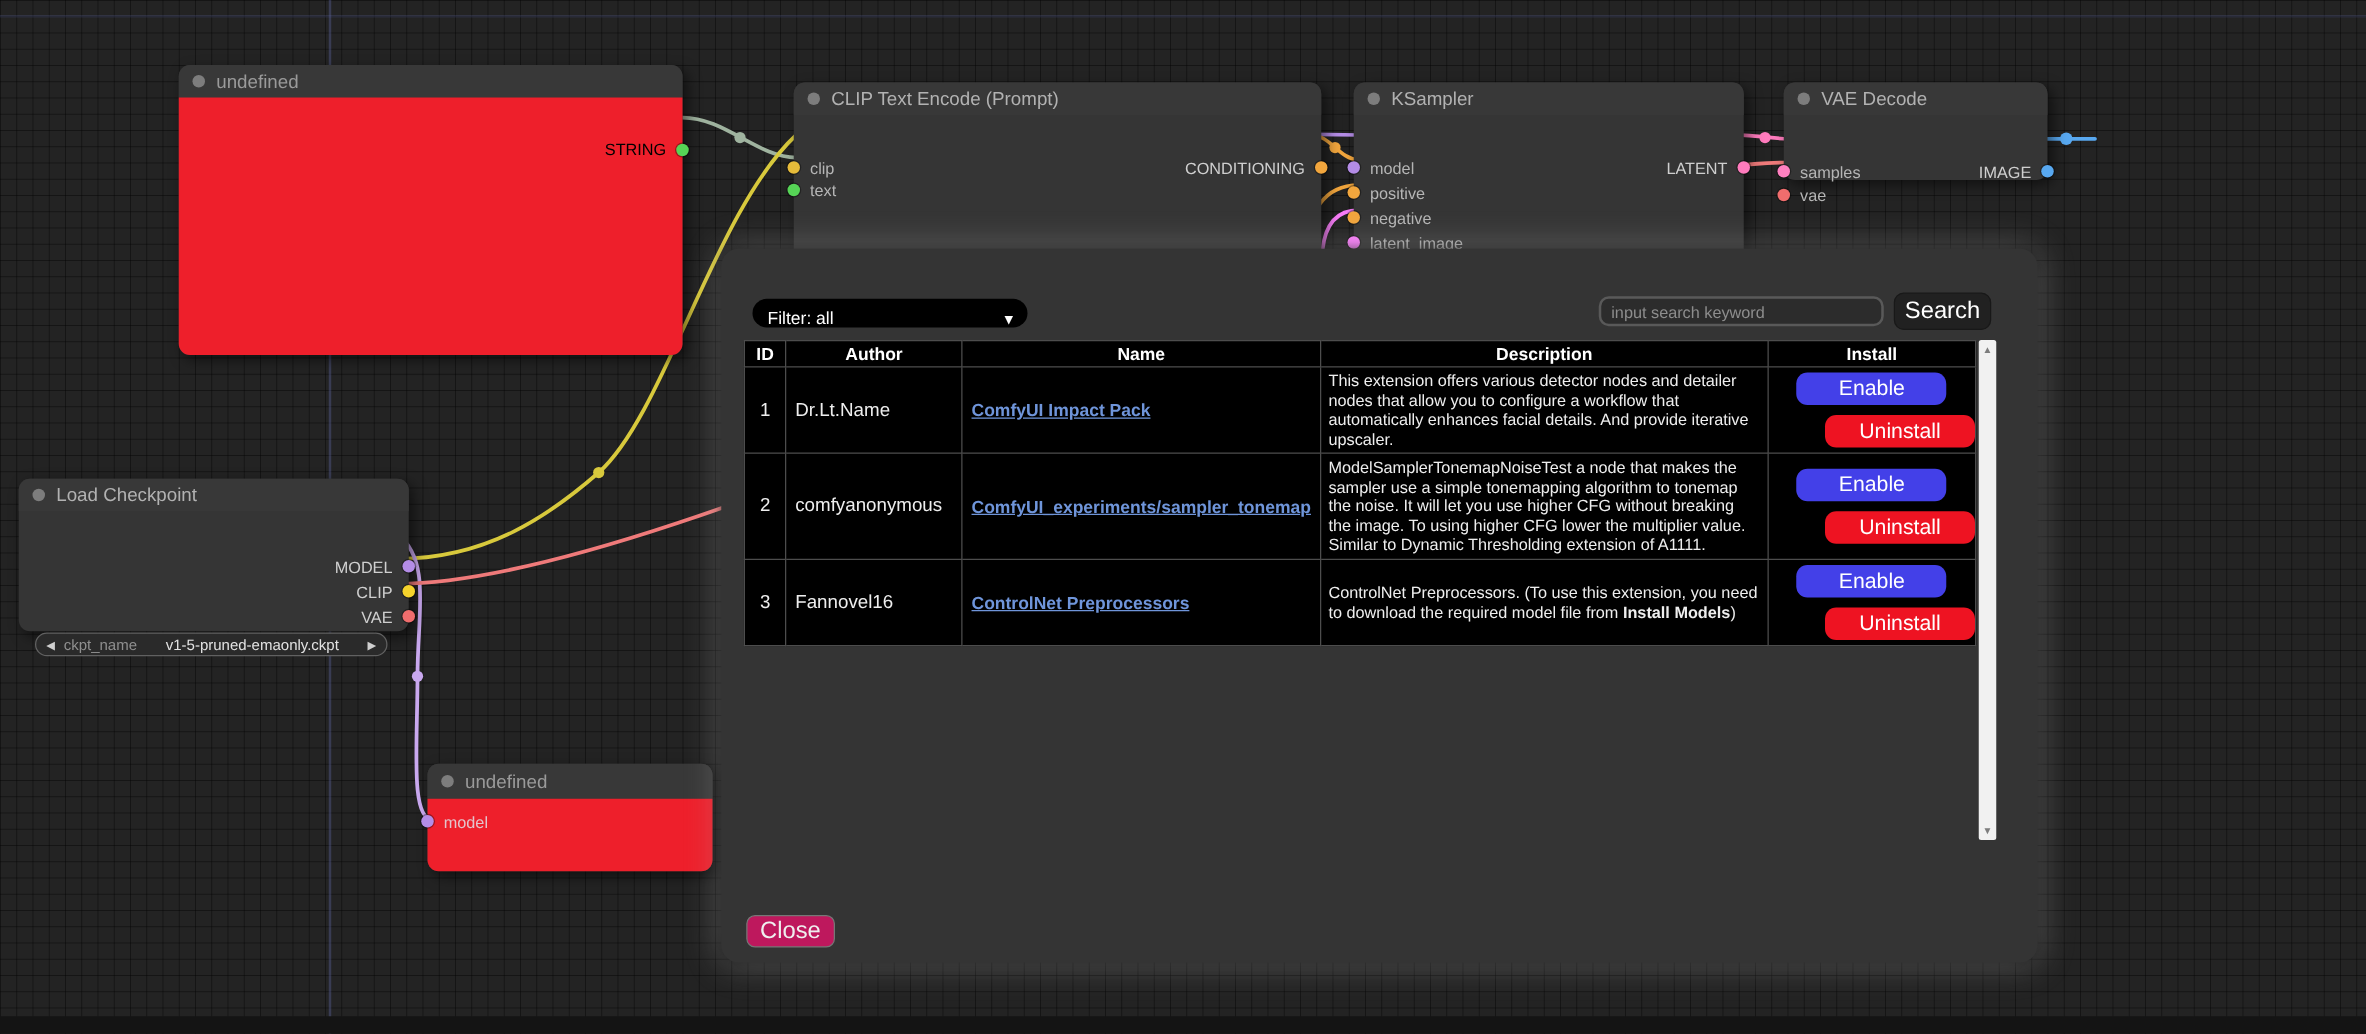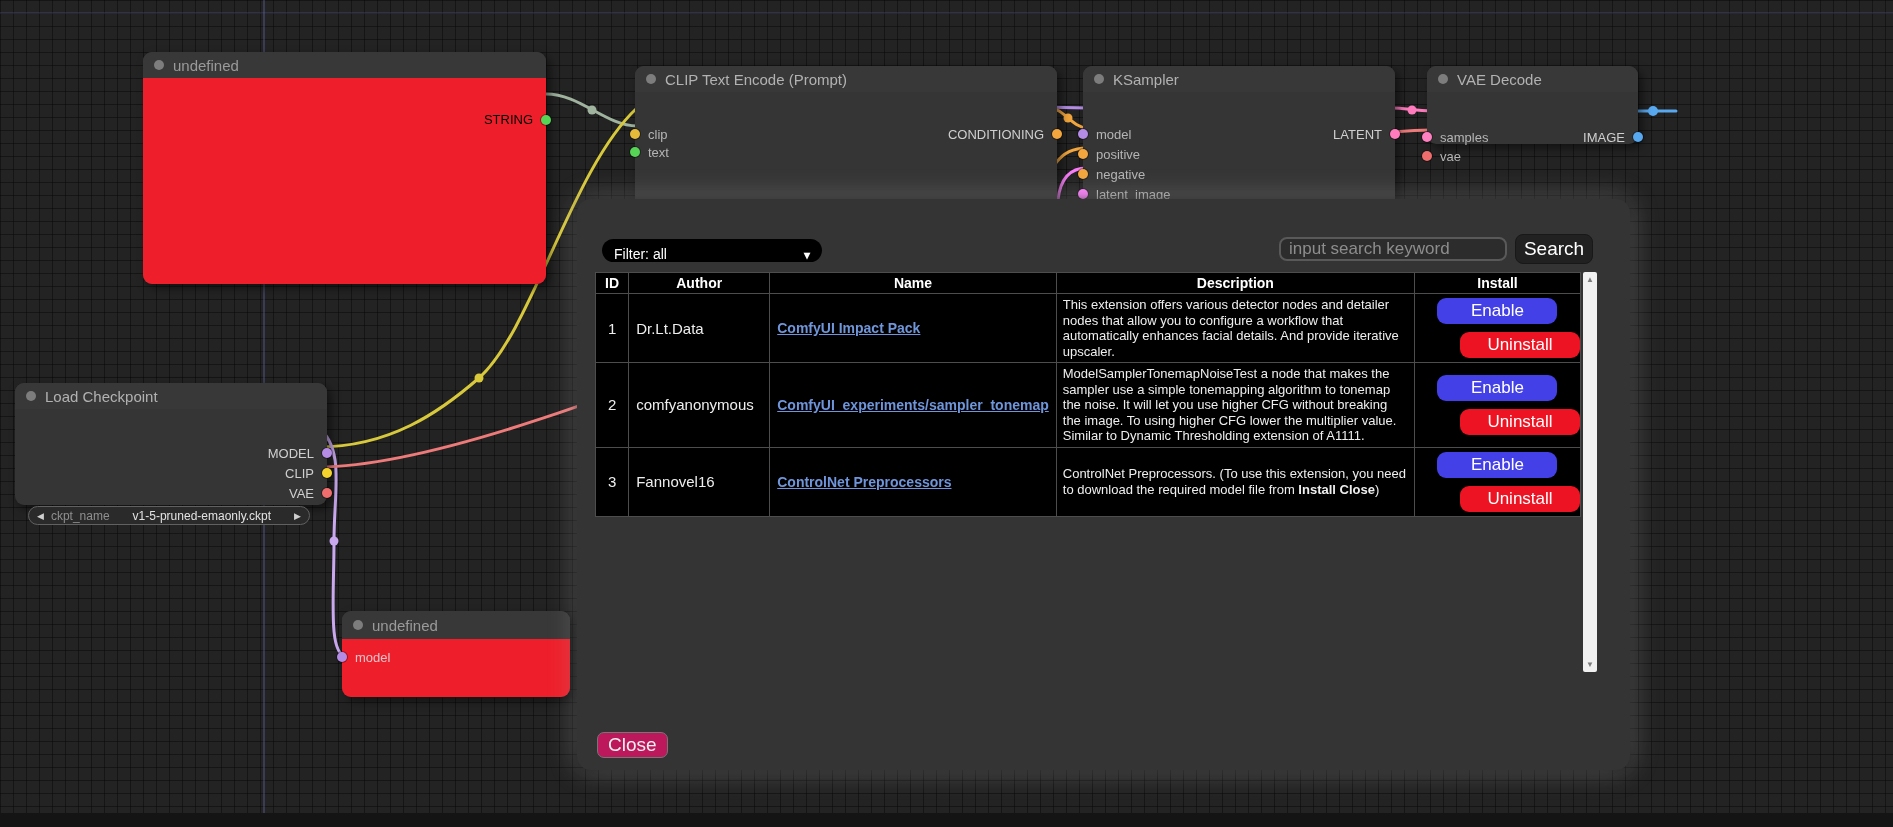--- a/index.html
+++ b/index.html
@@ -39,21 +39,21 @@
   .sp{flex:1;}
 
   
   .dialog{position:absolute;left:577px;top:199px;width:1053px;height:571px;z-index:10;
           background:#343434;border-radius:14px;
           box-shadow:0 0 26px 3px rgba(175,175,175,0.33), 0 0 8px rgba(0,0,0,0.6);}
   .filter-select{position:absolute;left:25px;top:40px;width:196px;height:23px;background:#000;
           border-radius:12px;display:flex;align-items:flex-end;padding:0 12px;color:#fff;font-size:14px;cursor:pointer;}
   .filter-select .chev{margin-left:auto;color:#fff;font-size:12px;font-weight:bold;}
   .search-input{position:absolute;left:702px;top:38px;width:228px;height:24px;background:#2c2c2c;
-          border:2px solid #595959;border-radius:8px;color:#fef9c3;font-size:17px;padding:0 8px;
+          border:2px solid #595959;border-radius:8px;color:#fef9c3;font-size:13px;padding:0 8px;
           font-family:"Liberation Sans",sans-serif;box-sizing:border-box;}
   .search-input::placeholder{color:#8d8d8d;}
   .search-btn{position:absolute;left:938px;top:35px;width:78px;height:30px;background:#212121;
           border:1px solid #181818;border-radius:8px;color:#fff;font-size:19px;
           font-family:"Liberation Sans",sans-serif;cursor:pointer;}
   .table-zone{position:absolute;left:18px;top:73px;width:1002px;height:400px;display:flex;align-items:stretch;}
   table.ext{border-collapse:collapse;width:986px;align-self:flex-start;background:#000;}
   table.ext th{background:#000;color:#fff;font-size:14px;font-weight:bold;text-align:center;
           border:1px solid #4d4d4d;padding:2px 3px;}
   table.ext td{background:#000;color:#eee;border:1px solid #4d4d4d;vertical-align:middle;}
@@ -231,21 +231,21 @@
               <th>ID</th>
               <th>Author</th>
               <th>Name</th>
               <th>Description</th>
               <th>Install</th>
             </tr>
           </thead>
         <tbody id="ext-body">
             <tr>
               <td class="c-id">1</td>
-              <td class="c-author">Dr.Lt.Data</td>
+              <td class="c-author">Dr.Lt.Name</td>
               <td class="c-name"><a href="#">ComfyUI Impact Pack</a></td>
               <td class="c-desc"><span>This extension offers various detector nodes and detailer nodes that allow you to configure a workflow that automatically enhances facial details. And provide iterative upscaler.</span></td>
               <td class="c-install">
                 <div class="btn-stack">
                   <button class="btn-enable">Enable</button>
                   <button class="btn-uninstall">Uninstall</button>
                 </div>
               </td>
             </tr>
             <tr>
@@ -257,21 +257,21 @@
                 <div class="btn-stack">
                   <button class="btn-enable">Enable</button>
                   <button class="btn-uninstall">Uninstall</button>
                 </div>
               </td>
             </tr>
             <tr>
               <td class="c-id">3</td>
               <td class="c-author">Fannovel16</td>
               <td class="c-name"><a href="#">ControlNet Preprocessors</a></td>
-              <td class="c-desc"><span>ControlNet Preprocessors. (To use this extension, you need to download the required model file from </span><b>Install Close</b><span>)</span></td>
+              <td class="c-desc"><span>ControlNet Preprocessors. (To use this extension, you need to download the required model file from </span><b>Install Models</b><span>)</span></td>
               <td class="c-install">
                 <div class="btn-stack">
                   <button class="btn-enable">Enable</button>
                   <button class="btn-uninstall">Uninstall</button>
                 </div>
               </td>
             </tr>
           </tbody>
       </table>
       <div class="scrollbar">

